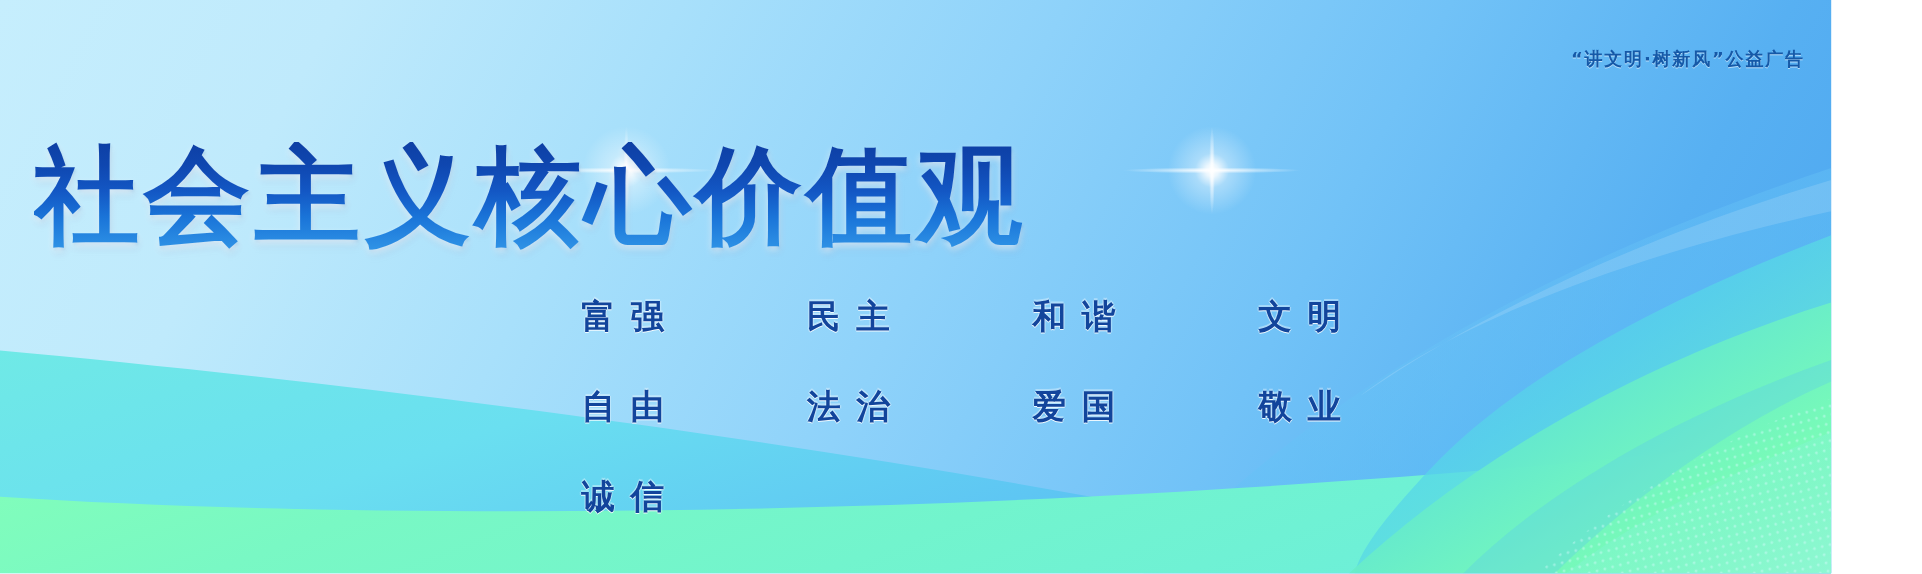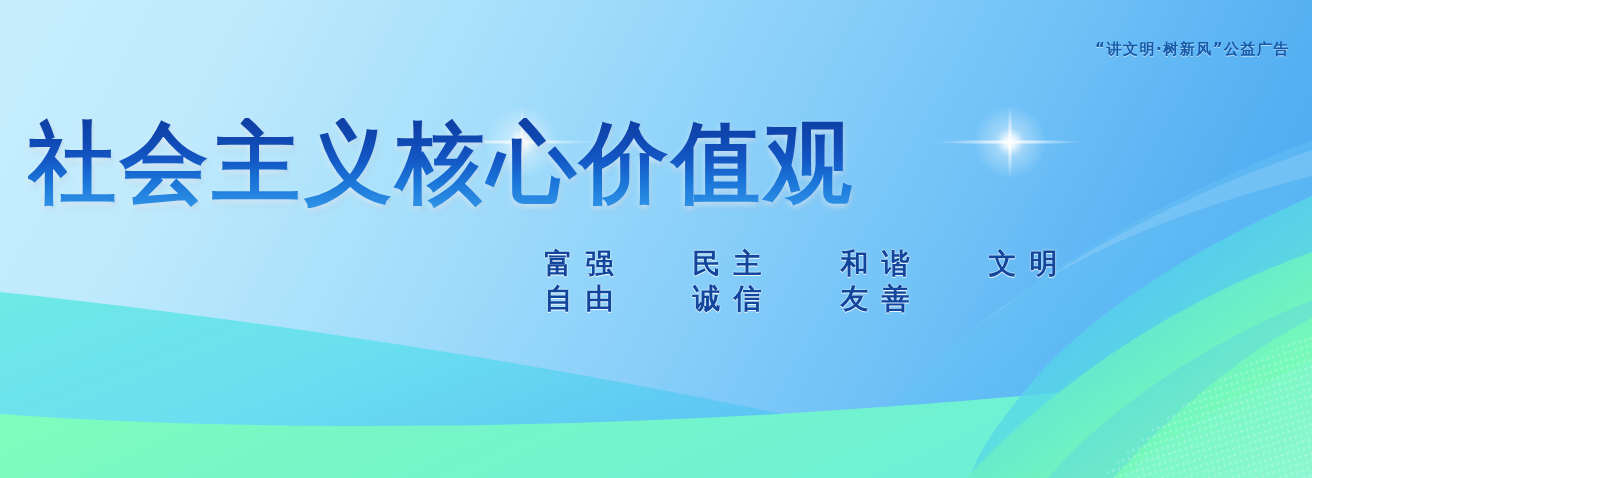--- a/index.html
+++ b/index.html
@@ -3,21 +3,21 @@
 <meta charset="utf-8">
 <style>
   * { margin:0; padding:0; box-sizing:border-box; }
   html, body {
     width:1602px; height:478px;
     overflow:hidden;
     font-family:"Liberation Sans", sans-serif;
   }
   #banner {
     position:relative;
-    width:1312px; height:478px;
+    width:1526px; height:478px;
     overflow:hidden;
     background: linear-gradient(118deg,
         #c6eefd 0%,
         #bfeafc 16%,
         #a8e0fb 32%,
         #8ed2fa 50%,
         #71c2f7 68%,
         #57b0f2 84%,
         #4aa4ef 100%);
   }
@@ -116,20 +116,21 @@
     width:1602px;
     display:flex;
     justify-content:center;
   }
   .values-grid {
     display:grid;
     grid-template-columns:repeat(4, 148px);
     grid-auto-rows:35px;
     column-gap:0px;
     row-gap:0px;
+    gap:40px;
   }
   .value-cell {
     display:flex;
     align-items:center;
     justify-content:center;
     font-family:"DejaVu Sans","Liberation Sans",sans-serif;
     font-size:28px;
     font-weight:bold;
     letter-spacing:13px;
     text-indent:13px;
@@ -228,19 +229,21 @@
   </div>
 
   <div class="values">
     <div class="values-grid">
       <div class="value-cell">富强</div>
       <div class="value-cell">民主</div>
       <div class="value-cell">和谐</div>
       <div class="value-cell">文明</div>
 
       <div class="value-cell">自由</div>
-
+      <div class="value-cell">法治</div>
+
+      <div class="value-cell">爱国</div>
+      <div class="value-cell">敬业</div>
       <div class="value-cell">诚信</div>
-      <div class="value-cell">友善</div>
     </div>
   </div>
 
 </div>
 
 </body></html>

